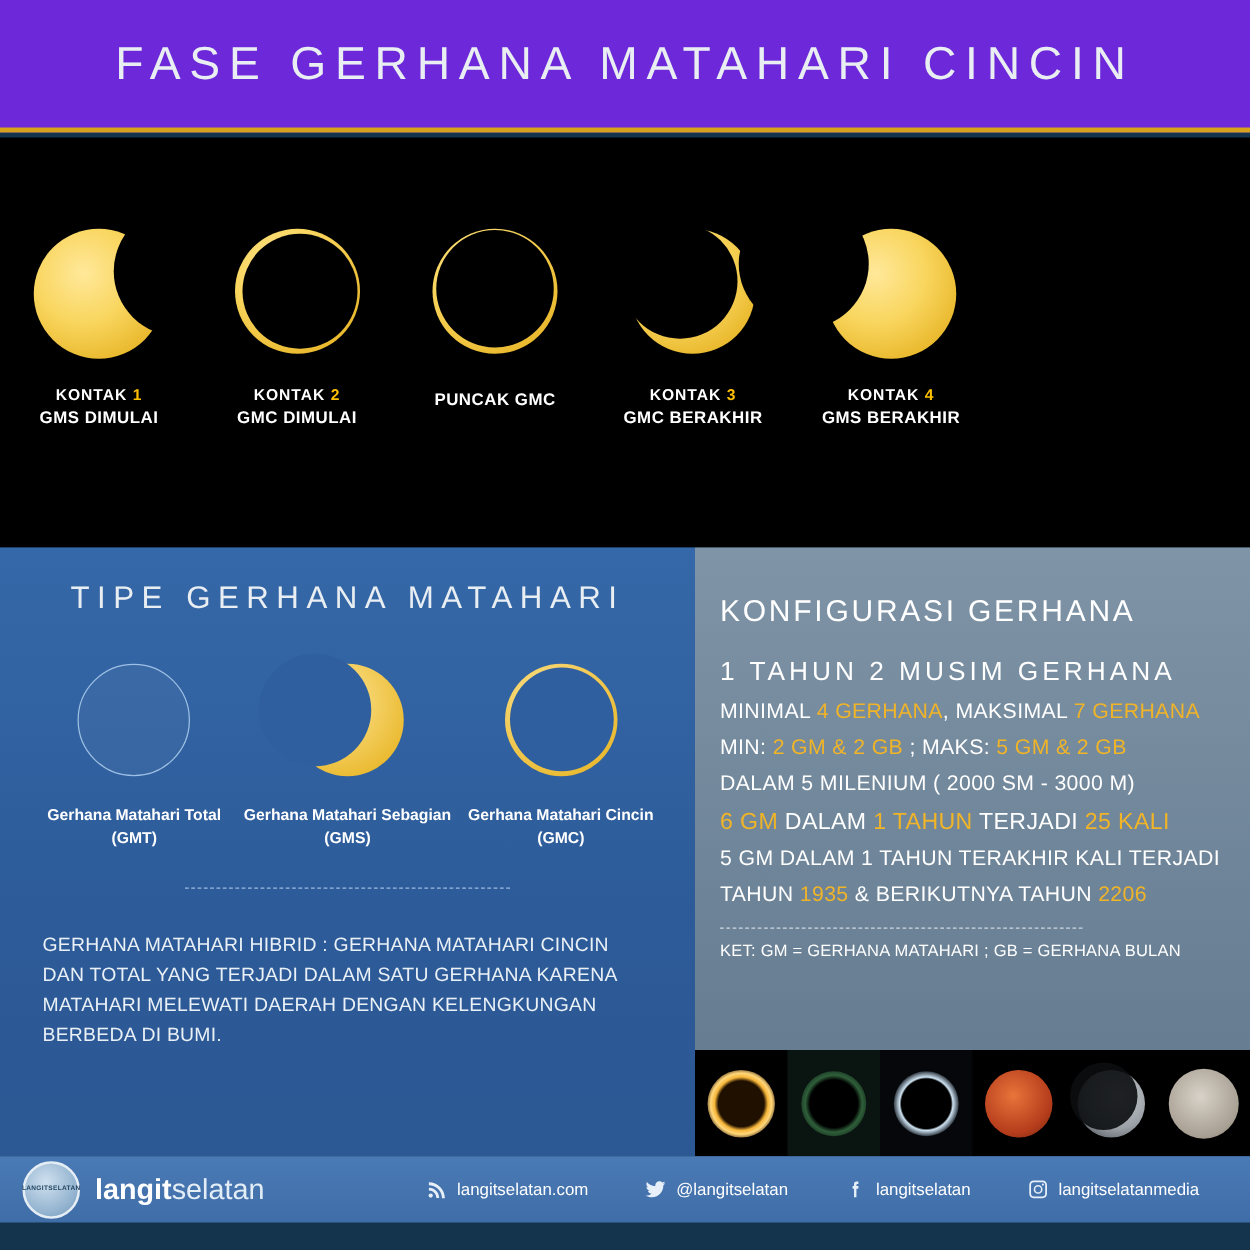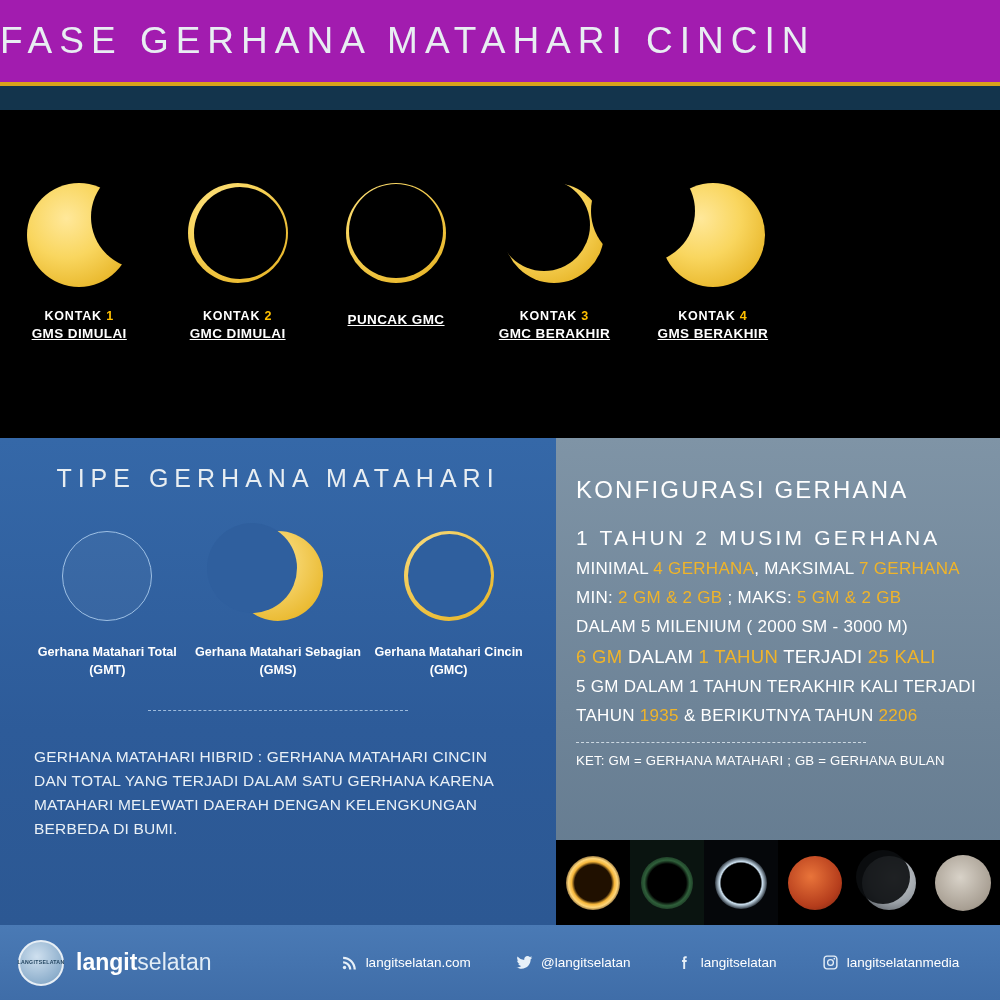--- a/index.html
+++ b/index.html
@@ -6,23 +6,23 @@
   body {
     width: 1000px; height: 1000px;
     background: #0d2233;
     font-family: "Liberation Sans", sans-serif;
     overflow: hidden;
   }
   .page { position: relative; width: 1000px; height: 1000px; background: #13344c; }
 
   
   .header {
-    position: absolute; left: 0; top: 0; width: 1000px; height: 86px;
-    background: #a21caf;
-    display: flex; align-items: center; justify-content: flex-start;
+    position: absolute; left: 0; top: 0; width: 1000px; height: 106px;
+    background: #6d28d9;
+    display: flex; align-items: center; justify-content: center;
     border-bottom: 4px solid #d9a21b;
   }
   .header-title {
     color: #e8eef2;
     font-size: 37px;
     letter-spacing: 7px;
     font-weight: 400;
   }
 
   
@@ -36,21 +36,21 @@
     padding-top: 65px;
   }
   .phase {
     width: 200px;
     display: flex; flex-direction: column; align-items: center;
   }
   .phase-art { width: 120px; height: 120px; position: relative; }
   .phase-caption { margin-top: 14px; text-align: center; color: #ffffff; }
   .phase-caption .l1 { font-size: 12.5px; font-weight: bold; letter-spacing: .8px; }
   .phase-caption .l1 b { color: #ffc000; }
-  .phase-caption .l2 { font-size: 13.5px; font-weight: bold; letter-spacing: .4px; margin-top: 3px; text-decoration: underline; }
+  .phase-caption .l2 { font-size: 13.5px; font-weight: bold; letter-spacing: .4px; margin-top: 3px; }
 
   
   .sun {
     position: absolute; border-radius: 50%;
     background: radial-gradient(circle at 38% 34%, #ffe89a 0%, #f9d65f 42%, #e9b82c 78%, #d9a21b 100%);
   }
   .moon {
     position: absolute; border-radius: 50%;
     background: #000000;
   }
@@ -98,21 +98,21 @@
   .ket { color: #ffffff; font-size: 13.2px; letter-spacing: .2px; }
 
   .thumbs {
     position: absolute; left: 0; bottom: 0; width: 444px; height: 85px;
     background: #000; display: flex;
   }
   .thumb { flex: 1; position: relative; overflow: hidden; }
 
   
   .footer {
-    position: absolute; left: 0; top: 925px; width: 1000px; height: 75px;
+    position: absolute; left: 0; top: 925px; width: 1000px; height: 53px;
     background: linear-gradient(180deg, #4a7ab5 0%, #3f6da8 100%);
     display: flex; padding: 0 18px;
   }
   .brand { display: flex; align-items: center; gap: 12px; width: 300px; }
   .seal {
     width: 46px; height: 46px; border-radius: 50%;
     background: radial-gradient(circle at 40% 35%, #cfe0ef, #8fb0cd 70%, #6f94b5);
     border: 2px solid #e6eef5;
     display: flex; align-items: center; justify-content: center;
     color: #22445f; font-size: 5.2px; text-align: center; line-height: 1.25; font-weight: bold;

